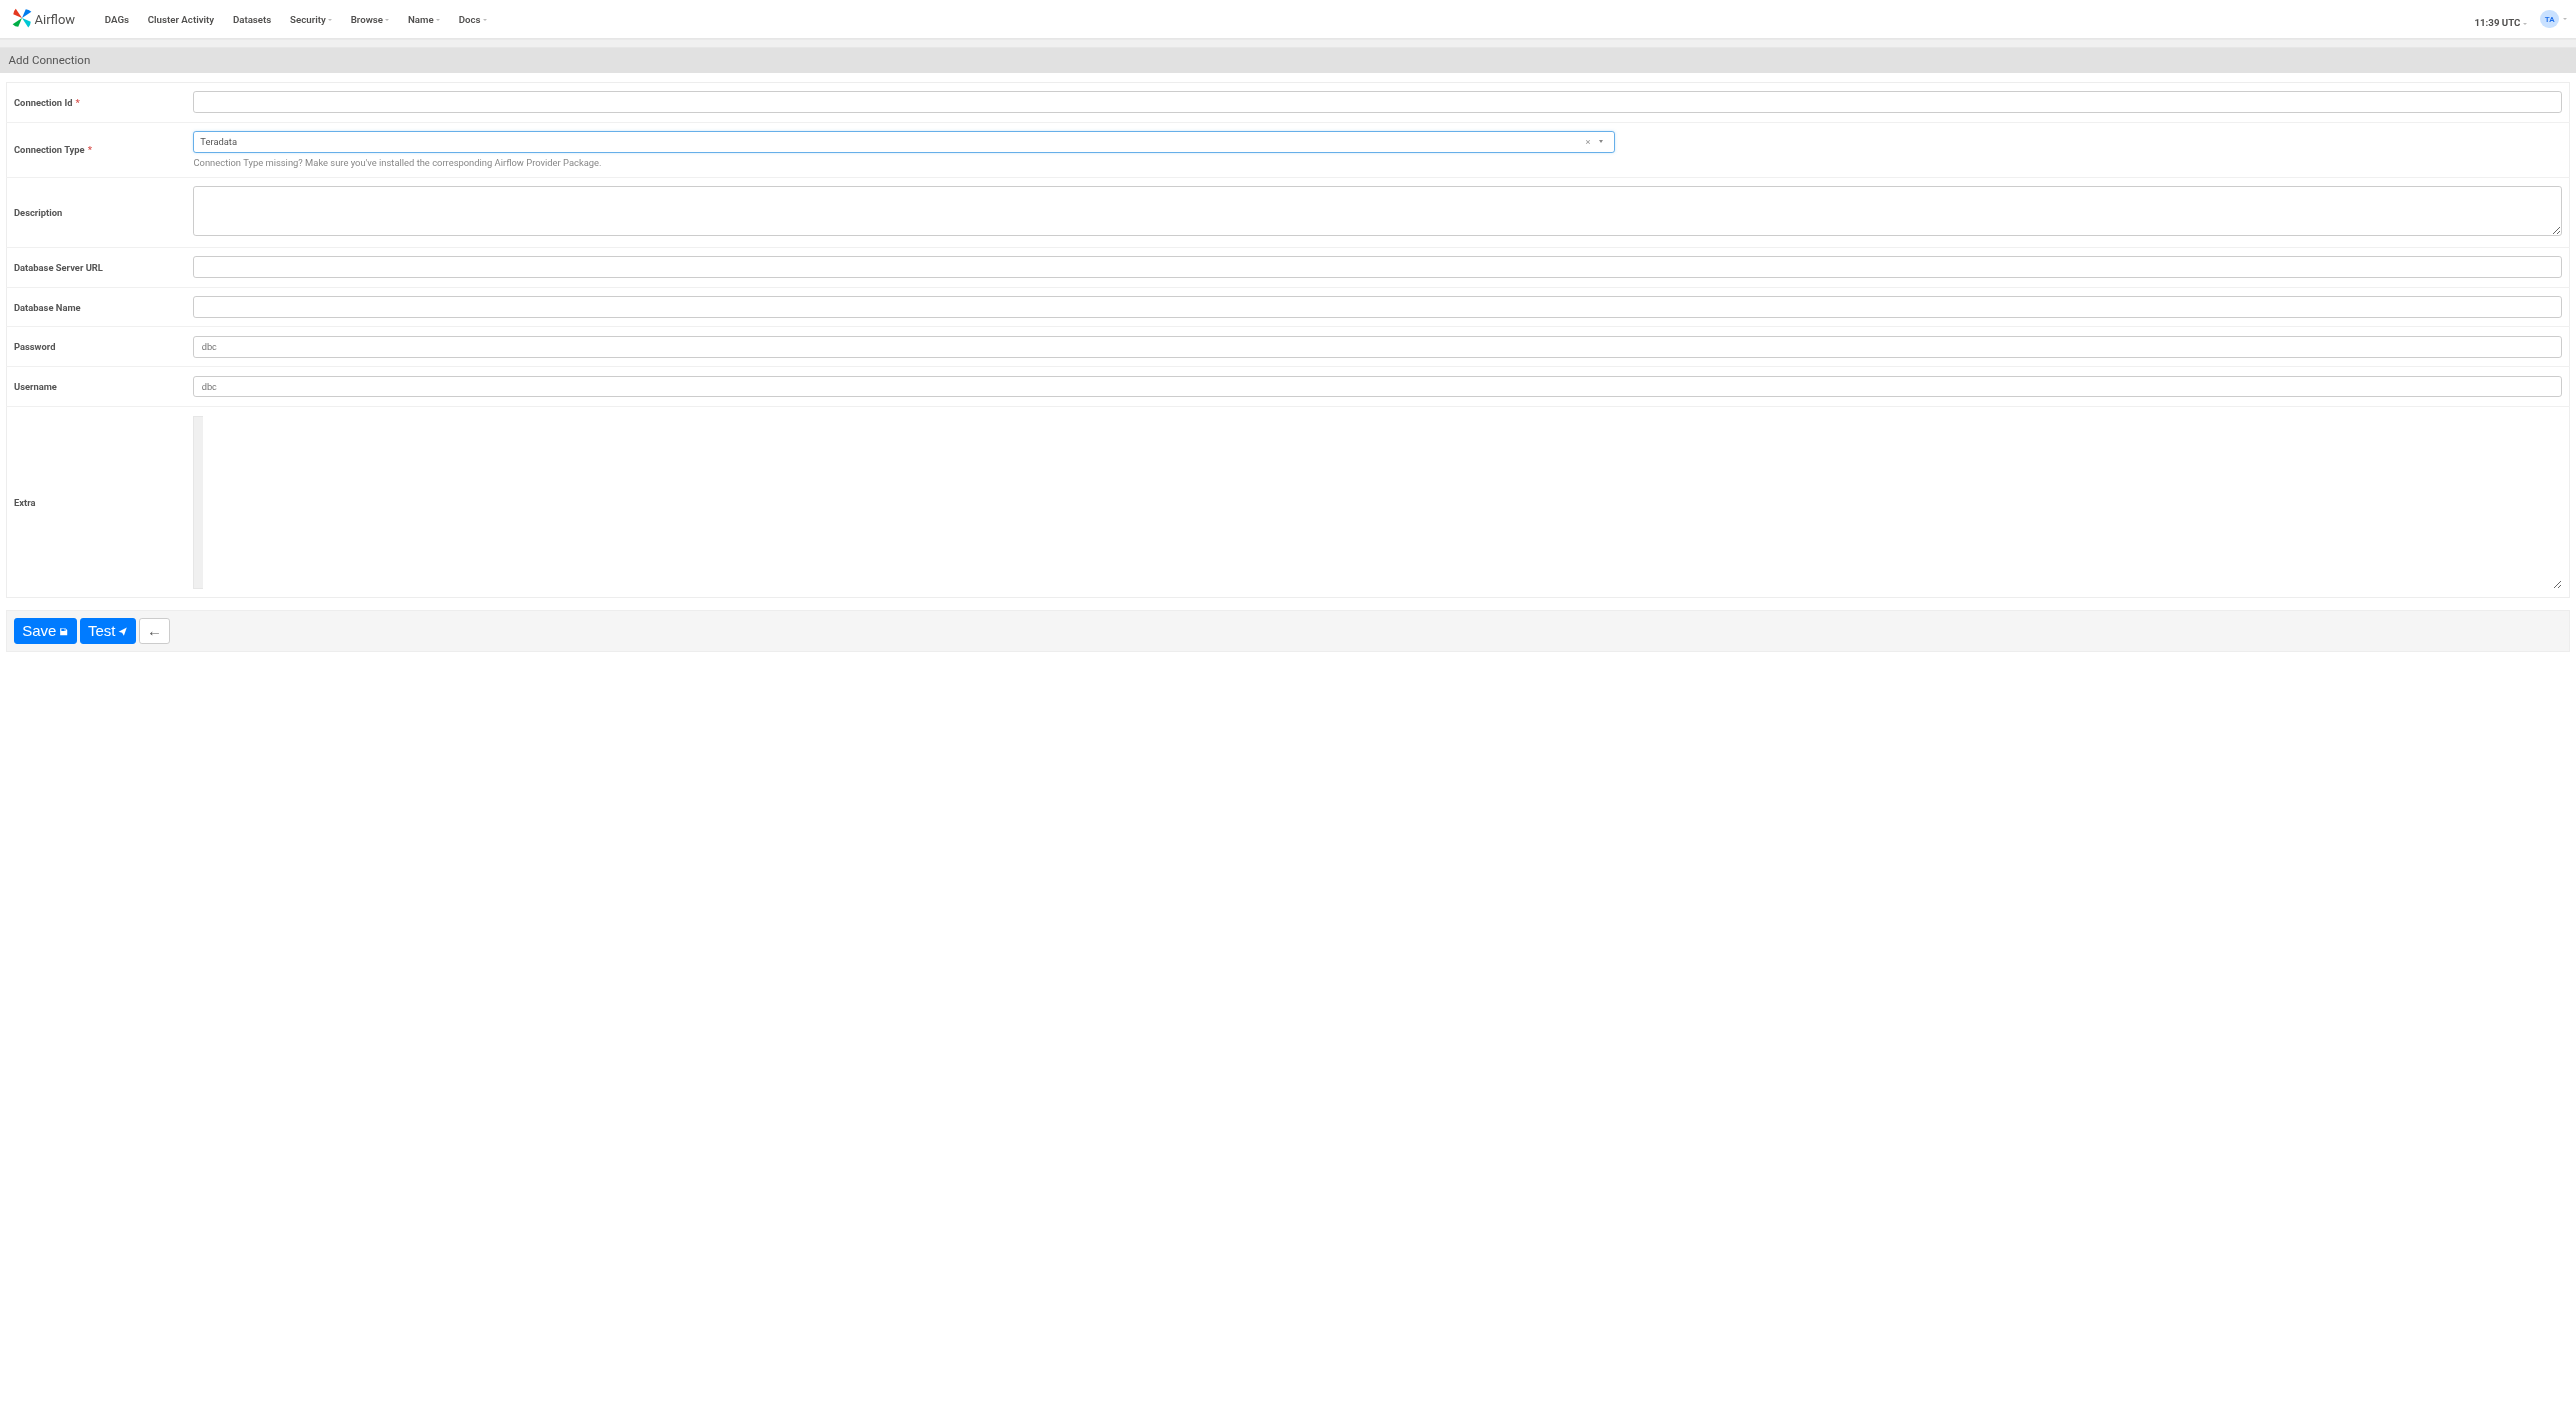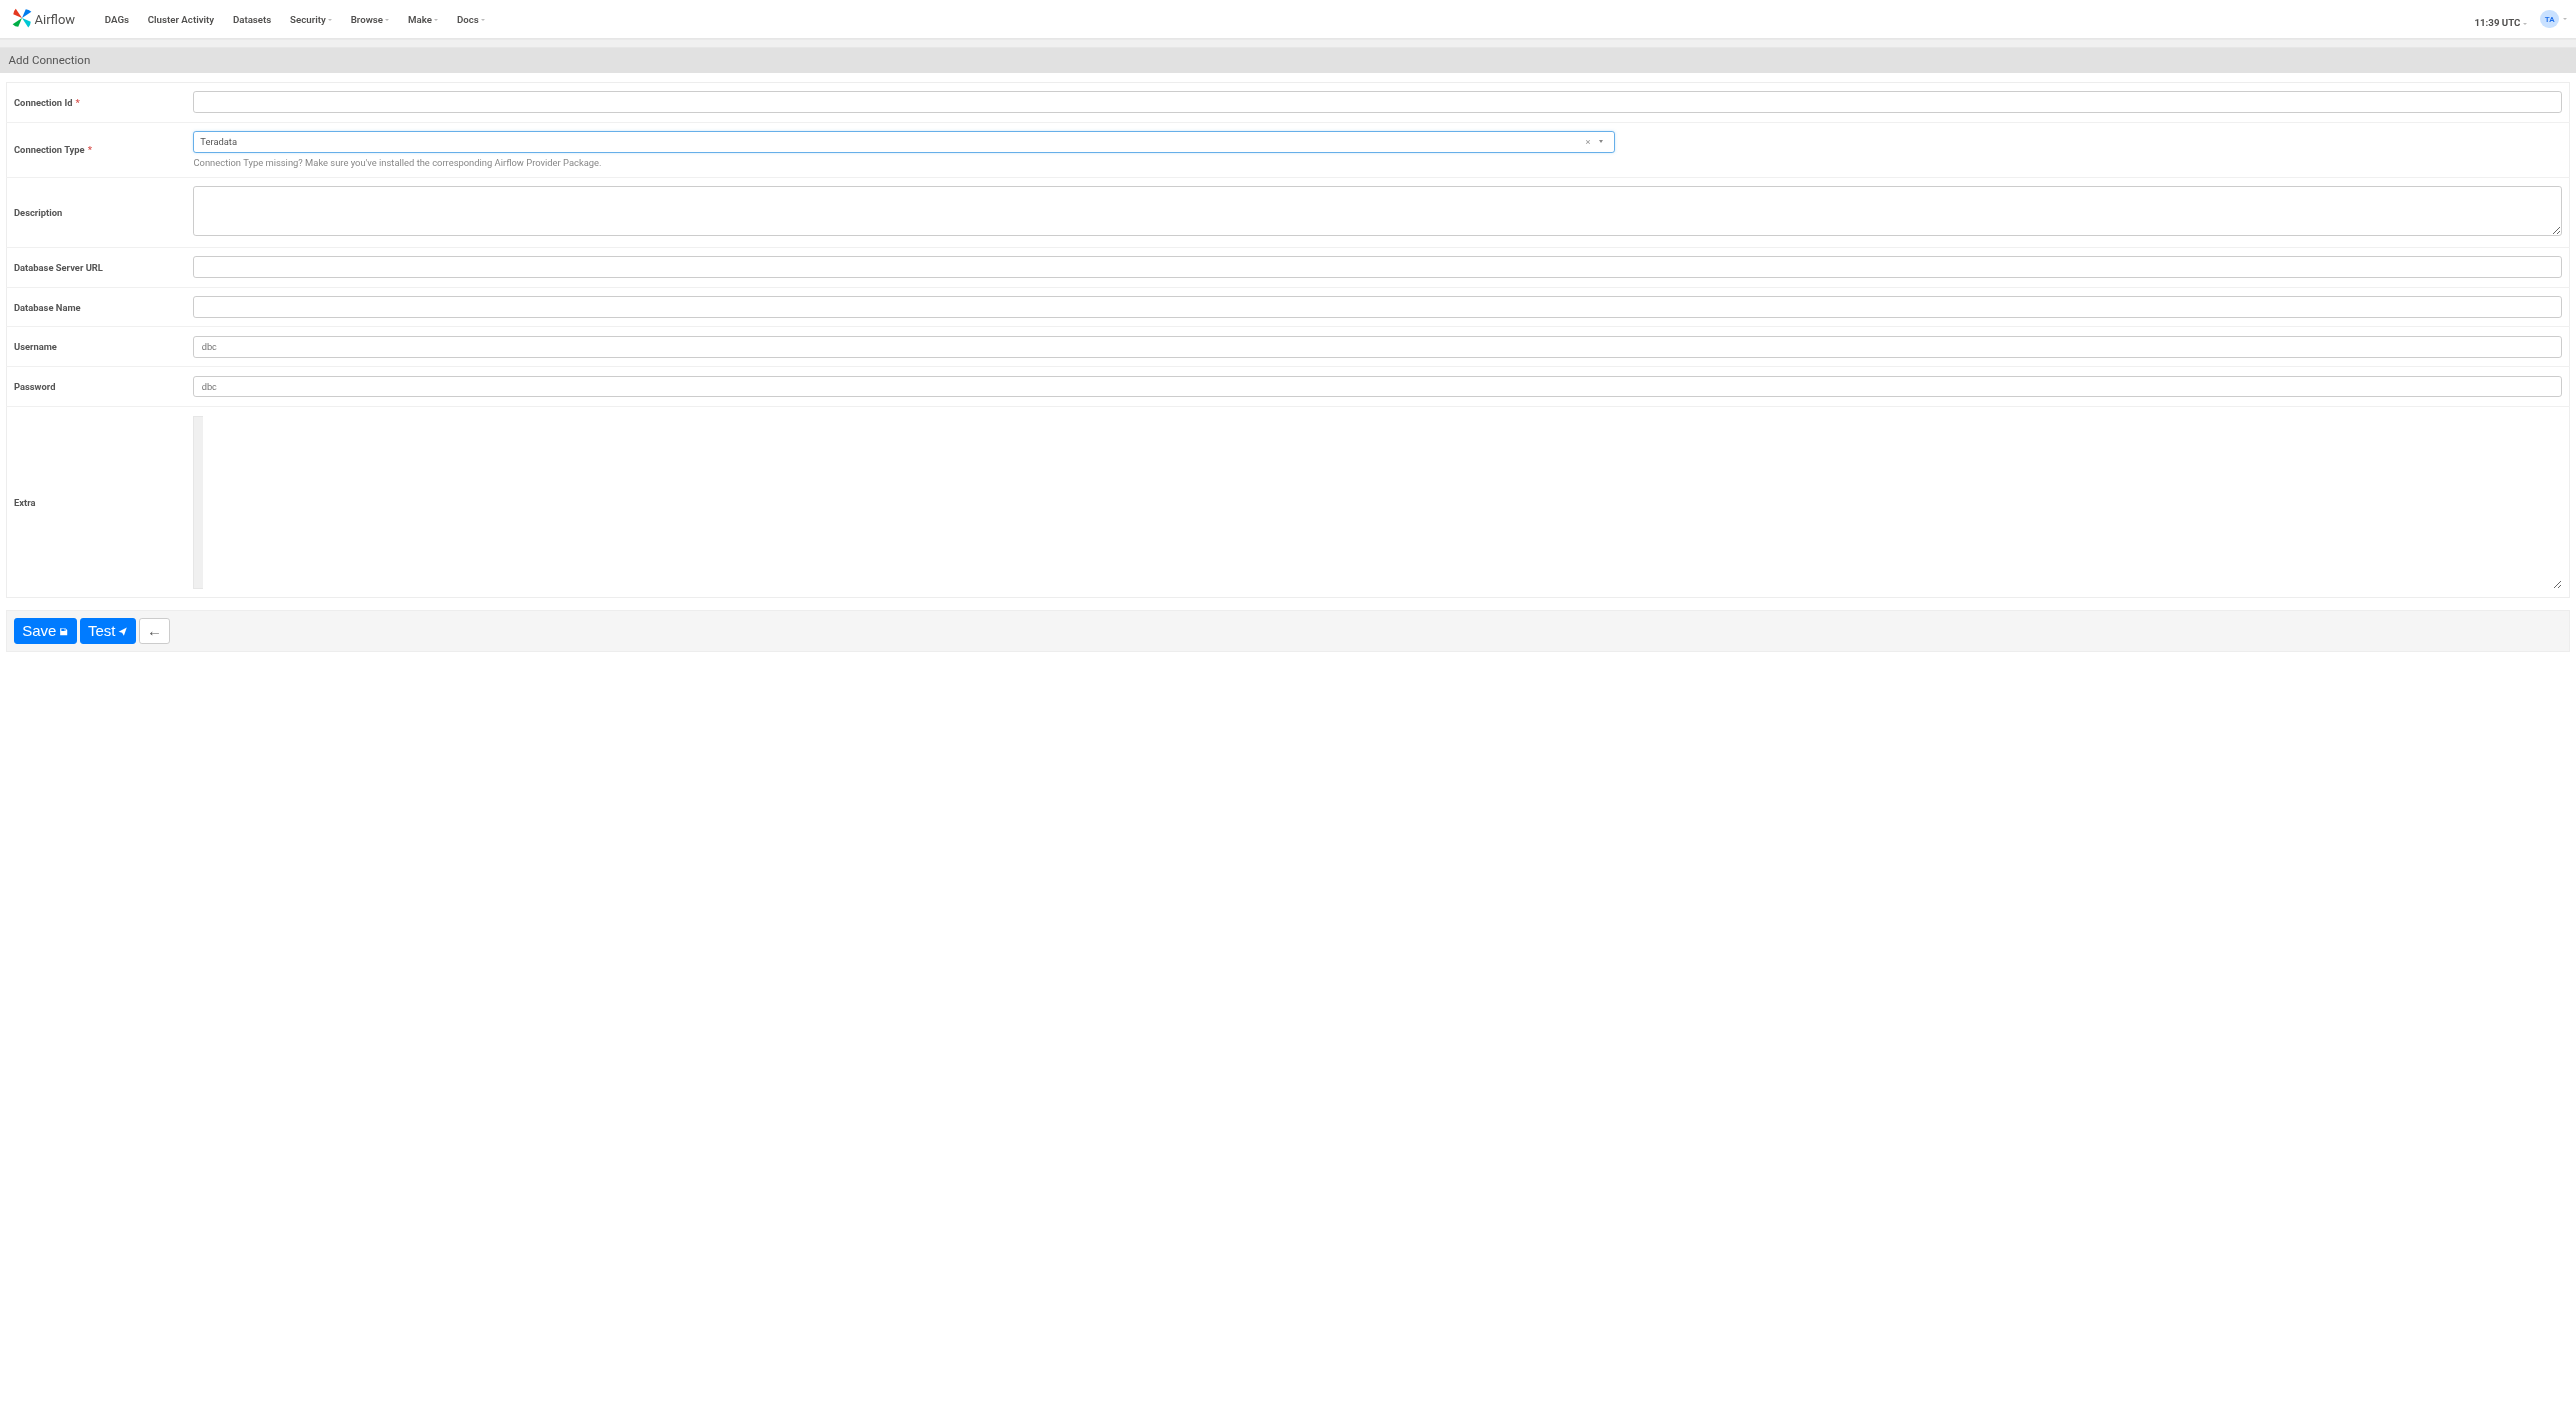--- a/index.html
+++ b/index.html
@@ -196,21 +196,21 @@
     </span>
     <span>Airflow</span>
   </a>
 
   <ul class="nav-list">
     <li>DAGs</li>
     <li>Cluster Activity</li>
     <li>Datasets</li>
     <li class="has-caret">Security</li>
     <li class="has-caret">Browse</li>
-    <li class="has-caret">Make</li>
+    <li class="has-caret">Name</li>
     <li class="has-caret">Docs</li>
   </ul>
 
   <div class="nav-right">
     <span class="clock">11:39 UTC</span>
     <span class="avatar-wrap avatar-caret">
       <span class="avatar">TA</span>
     </span>
   </div>
 </div>
@@ -263,30 +263,30 @@
   </tr>
 
   <tr>
     <td class="k"><span>Database Name</span></td>
     <td>
       <input class="txt" type="text" value="" style="">
     </td>
   </tr>
 
   <tr>
+    <td class="k"><span>Password</span></td>
+    <td>
+      <input class="txt" type="password" placeholder="dbc" style="">
+    </td>
+  </tr>
+
+  <tr>
     <td class="k"><span>Username</span></td>
     <td>
       <input class="txt" type="text" placeholder="dbc" style="">
-    </td>
-  </tr>
-
-  <tr>
-    <td class="k"><span>Password</span></td>
-    <td>
-      <input class="txt" type="password" placeholder="dbc" style="">
     </td>
   </tr>
 
   <tr class="extra-row">
     <td class="k"><span>Extra</span></td>
     <td>
       <div class="extra-wrap">
         <div class="extra-gutter"></div>
         <textarea class="extra-editor" value="" style=""></textarea>
       </div>

